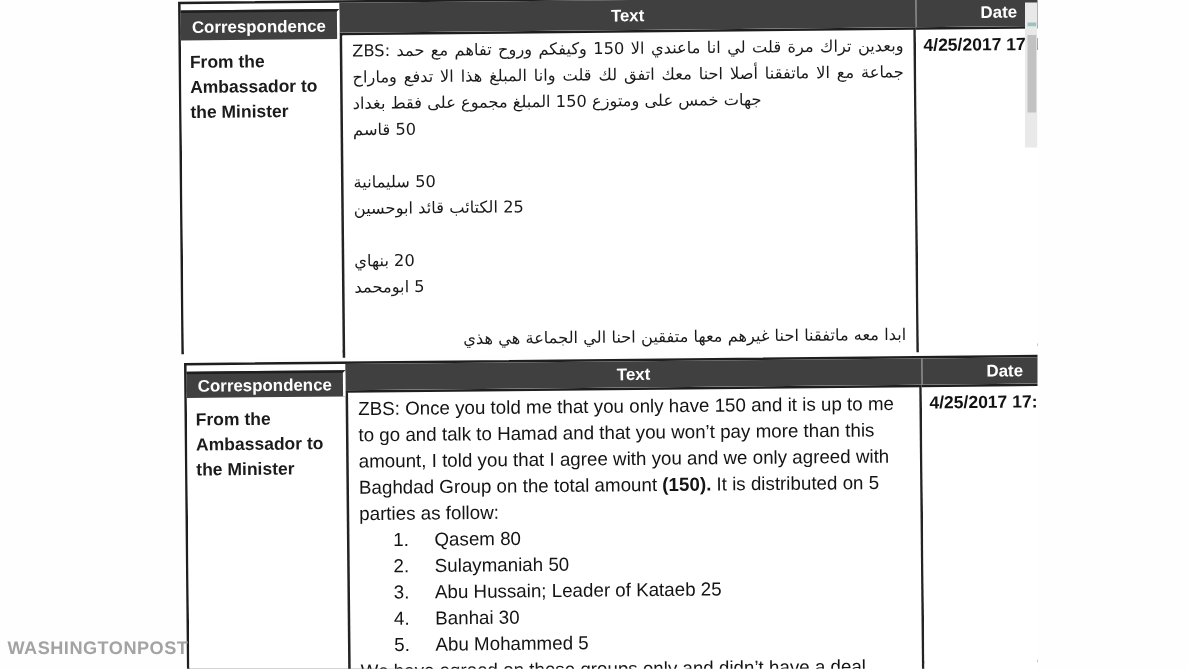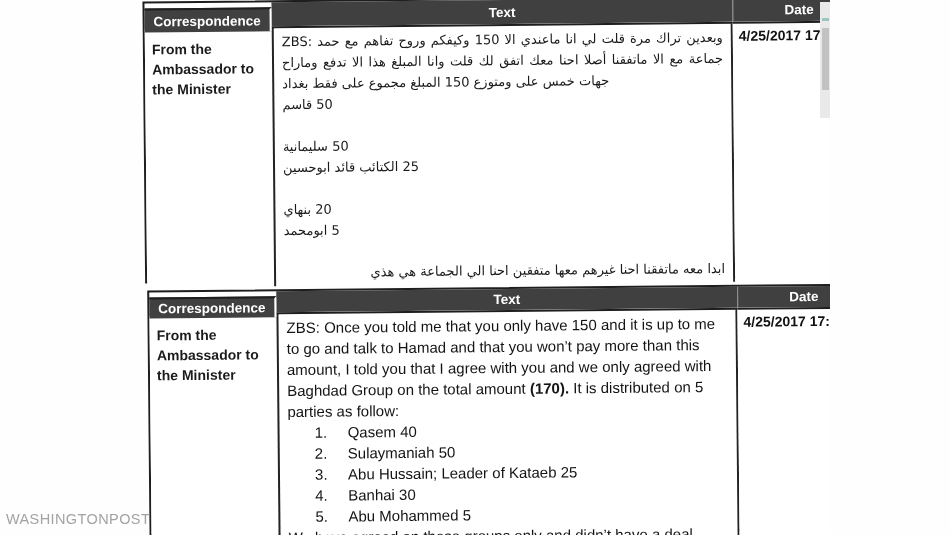--- a/index.html
+++ b/index.html
@@ -34,21 +34,21 @@
   .ar-left{text-align:left;}
 
   
   .en-par{margin:0 0 0 0;}
   .bold{font-weight:bold;}
   .li{padding-left:27px;}
   .li-num{display:inline-block;width:33px;}
   .footer-line{margin-top:0;}
 
   .watermark{position:absolute;left:6px;top:511px;font-size:14.5px;letter-spacing:.4px;
-    color:#a3a3a3;font-weight:400;}
+    color:#a3a3a3;font-weight:700;}
 
   .paper-edge{position:absolute;left:887px;top:0;width:2px;height:455px;background:#ececec;}
   .scrollbar{position:absolute;right:0;top:2px;width:10px;height:116px;background:#e9e9e9;}
   .scroll-thumb{position:absolute;right:1px;top:26px;width:7px;height:62px;background:#c2c2c2;}
   .scroll-tick{position:absolute;right:1px;top:16px;width:7px;height:3px;background:#9cc4bf;}
 </style>
 </head>
 <body>
 
 <div class="page">
@@ -80,23 +80,23 @@
     </div>
 
     <div class="tbl tbl2">
       <div class="hcell h-corr">Correspondence</div>
       <div class="hcell h-text">Text</div>
       <div class="hcell h-date">Date</div>
 
       <div class="bcell c-corr">From the Ambassador to the Minister</div>
 
       <div class="bcell c-text">
-        <p class="en-par"><span>ZBS: Once you told me that you only have 150 and it is up to me to go and talk to Hamad and that you won’t pay more than this amount, I told you that I agree with you and we only agreed with Baghdad Group on the total amount </span><span class="bold">(170).</span><span> It is distributed on 5 parties as follow:</span></p>
+        <p class="en-par"><span>ZBS: Once you told me that you only have 150 and it is up to me to go and talk to Hamad and that you won’t pay more than this amount, I told you that I agree with you and we only agreed with Baghdad Group on the total amount </span><span class="bold">(150).</span><span> It is distributed on 5 parties as follow:</span></p>
         <div class="li">
-          <span class="li-num">1.</span><span>Qasem 40</span>
+          <span class="li-num">1.</span><span>Qasem 80</span>
         </div>
         <div class="li">
           <span class="li-num">2.</span><span>Sulaymaniah 50</span>
         </div>
         <div class="li">
           <span class="li-num">3.</span><span>Abu Hussain; Leader of Kataeb 25</span>
         </div>
         <div class="li">
           <span class="li-num">4.</span><span>Banhai 30</span>
         </div>

